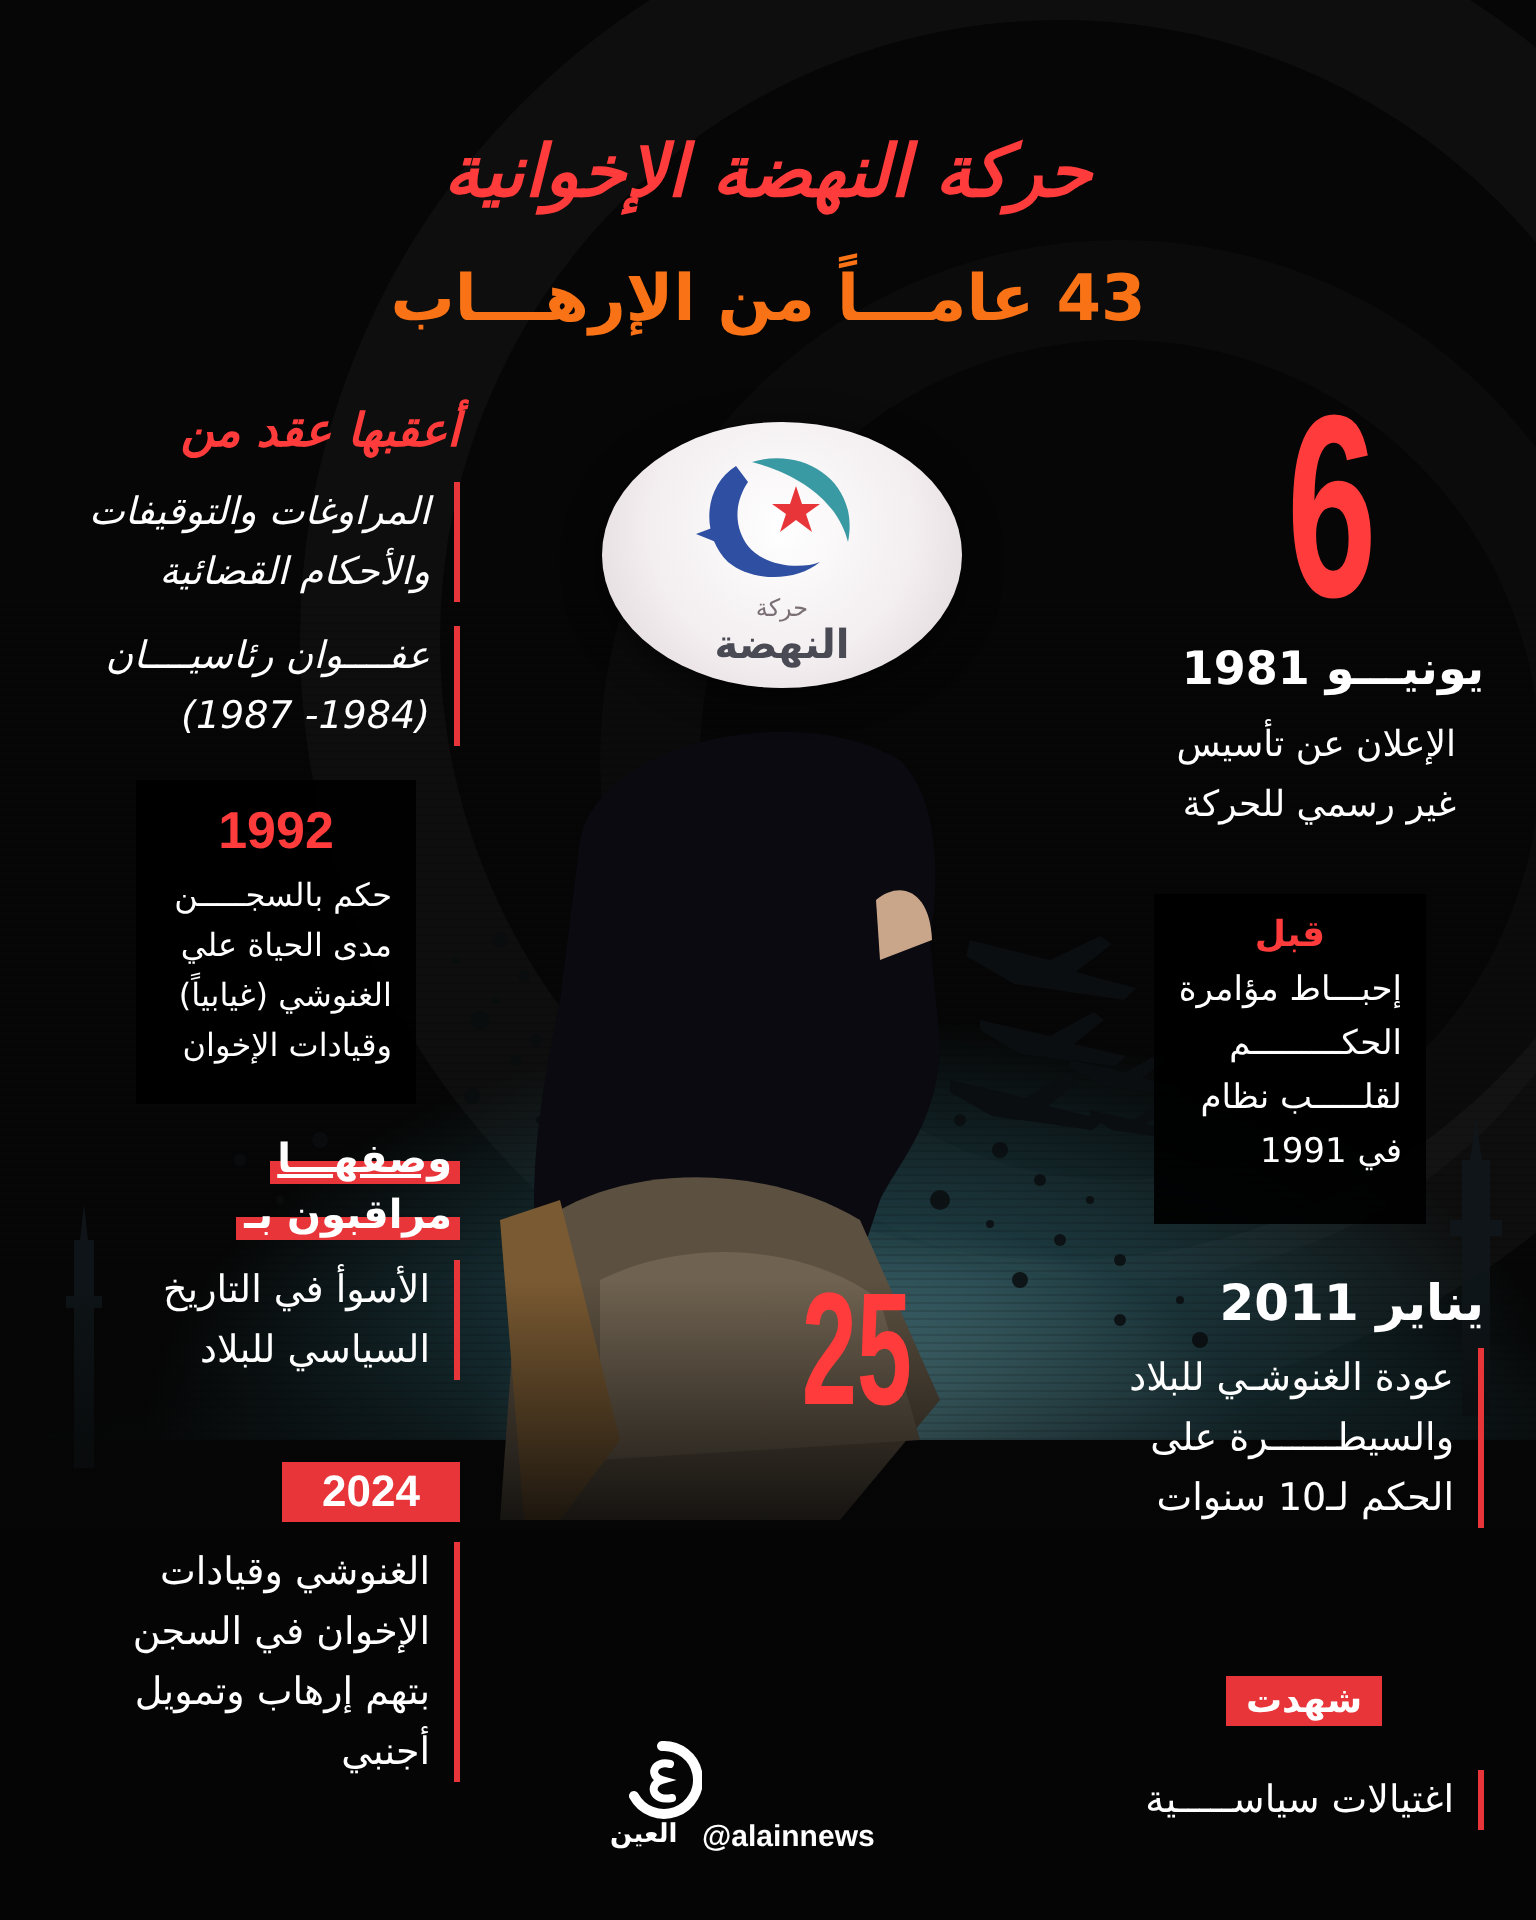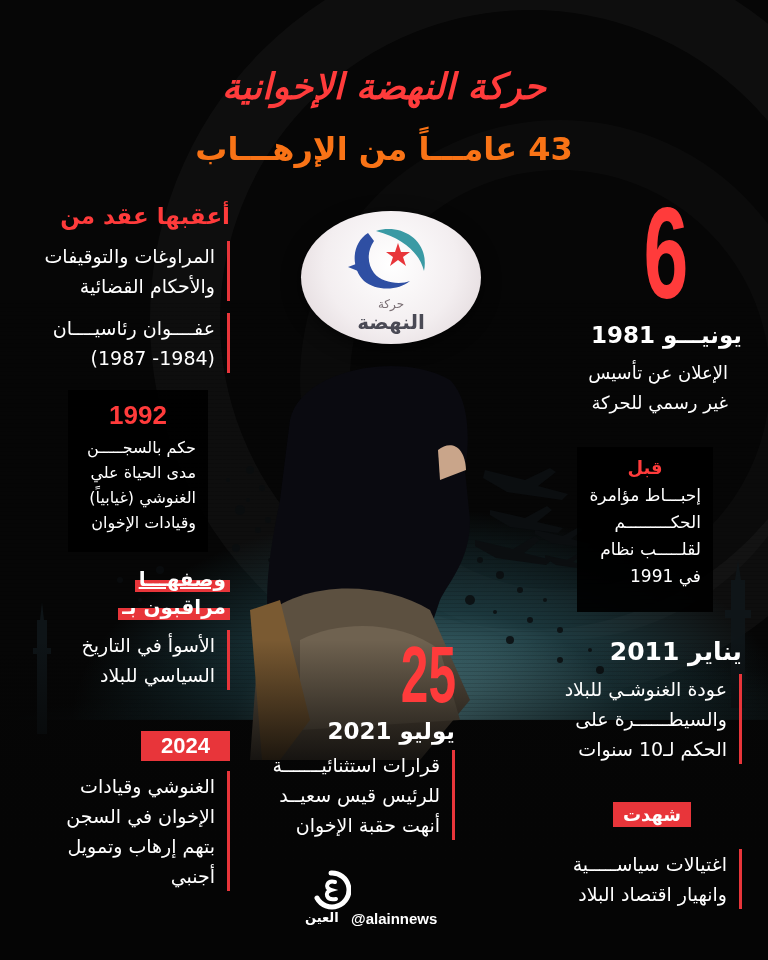--- a/index.html
+++ b/index.html
@@ -173,21 +173,21 @@
     <svg width="90" height="72" viewBox="0 0 90 72">
       <path d="M22 8 C 6 18, 4 42, 18 56 C 30 66, 52 66, 64 56 C 54 60, 36 58, 28 48 C 22 40, 20 28, 28 16 Z" fill="#2f4fa3"></path>
       <path d="M2 42 L 18 36 L 22 50 Z" fill="#2f4fa3"></path>
       <path d="M30 6 C 56 -2, 84 16, 78 46 C 74 30, 60 14, 30 6 Z" fill="#3a9aa4"></path>
       <polygon points="52,18 55,27 64,27 57,32 60,41 52,35 44,41 47,32 40,27 49,27" fill="#e8353a"></polygon>
     </svg>
     <div class="logo-small">حركة</div>
     <div class="logo-big">النهضة</div>
   </div>
 
-  <div class="block" style="left: 30px; width: 200px; top: 203px;">
+  <div class="block" style="left: 30px; width: 200px; top: 203px; font-style: italic;">
     <div class="red-heading" style="font-size: 23px; margin-bottom: 12px;">أعقبها عقد من</div>
     <div class="body-text bar-text" style="margin-bottom: 12px;">
       <div>المراوغات والتوقيفات</div>
       <div>والأحكام القضائية</div>
     </div>
     <div class="body-text bar-text">
       <div>عفــــوان رئاسيــــان</div>
       <div>(1984- 1987)</div>
     </div>
   </div>
@@ -248,39 +248,30 @@
 
   <div class="block" style="right: 26px; width: 220px; top: 637px;">
     <div class="white-heading" style="font-size: 25px; margin-bottom: 8px;">يناير 2011</div>
     <div class="body-text bar-text">
       <div>عودة الغنوشـي للبلاد</div>
       <div>والسيطــــــرة على</div>
       <div>الحكم لـ10 سنوات</div>
     </div>
   </div>
 
-  <div class="block" style="right: 26px; width: 220px; top: 802px;">
+  <div class="block" style="right: 26px; width: 220px; top: 838px;">
     <div style="text-align: center; margin-bottom: 22px; padding-left: 40px;">
       <span class="red-tag" style="font-size: 18px; padding: 2px 10px;">شهدت</span>
     </div>
     <div class="body-text bar-text">
       <div>اغتيالات سياســـــية</div>
-      <div>وانهيار اقتصاد البلاد</div>
     </div>
   </div>
 
   <div class="big-num" style="right: 312px; top: 635px; font-size: 80px; line-height: 80px;">25</div>
-  <div class="block" style="left: 255px; width: 200px; top: 718px;">
-    <div class="white-heading" style="font-size: 23px; margin-bottom: 6px;">يوليو 2021</div>
-    <div class="body-text bar-text">
-      <div>قرارات استثنائيـــــــة</div>
-      <div>للرئيس قيس سعيــد</div>
-      <div>أنهت حقبة الإخوان</div>
-    </div>
-  </div>
 
   <div class="brand">
     <svg width="40" height="40" viewBox="0 0 40 40" style="position:absolute; left: 6px; top: 0;">
       <path d="M20 3 A17 17 0 1 1 6 28" fill="none" stroke="#fff" stroke-width="5" stroke-linecap="round"></path>
       <path d="M24 12 C 16 10, 13 18, 20 20 C 13 22, 15 31, 25 29" fill="none" stroke="#fff" stroke-width="4" stroke-linecap="round"></path>
     </svg>
     <div class="brand-ar">العين</div>
     <div class="brand-handle">@alainnews</div>
   </div>
 

